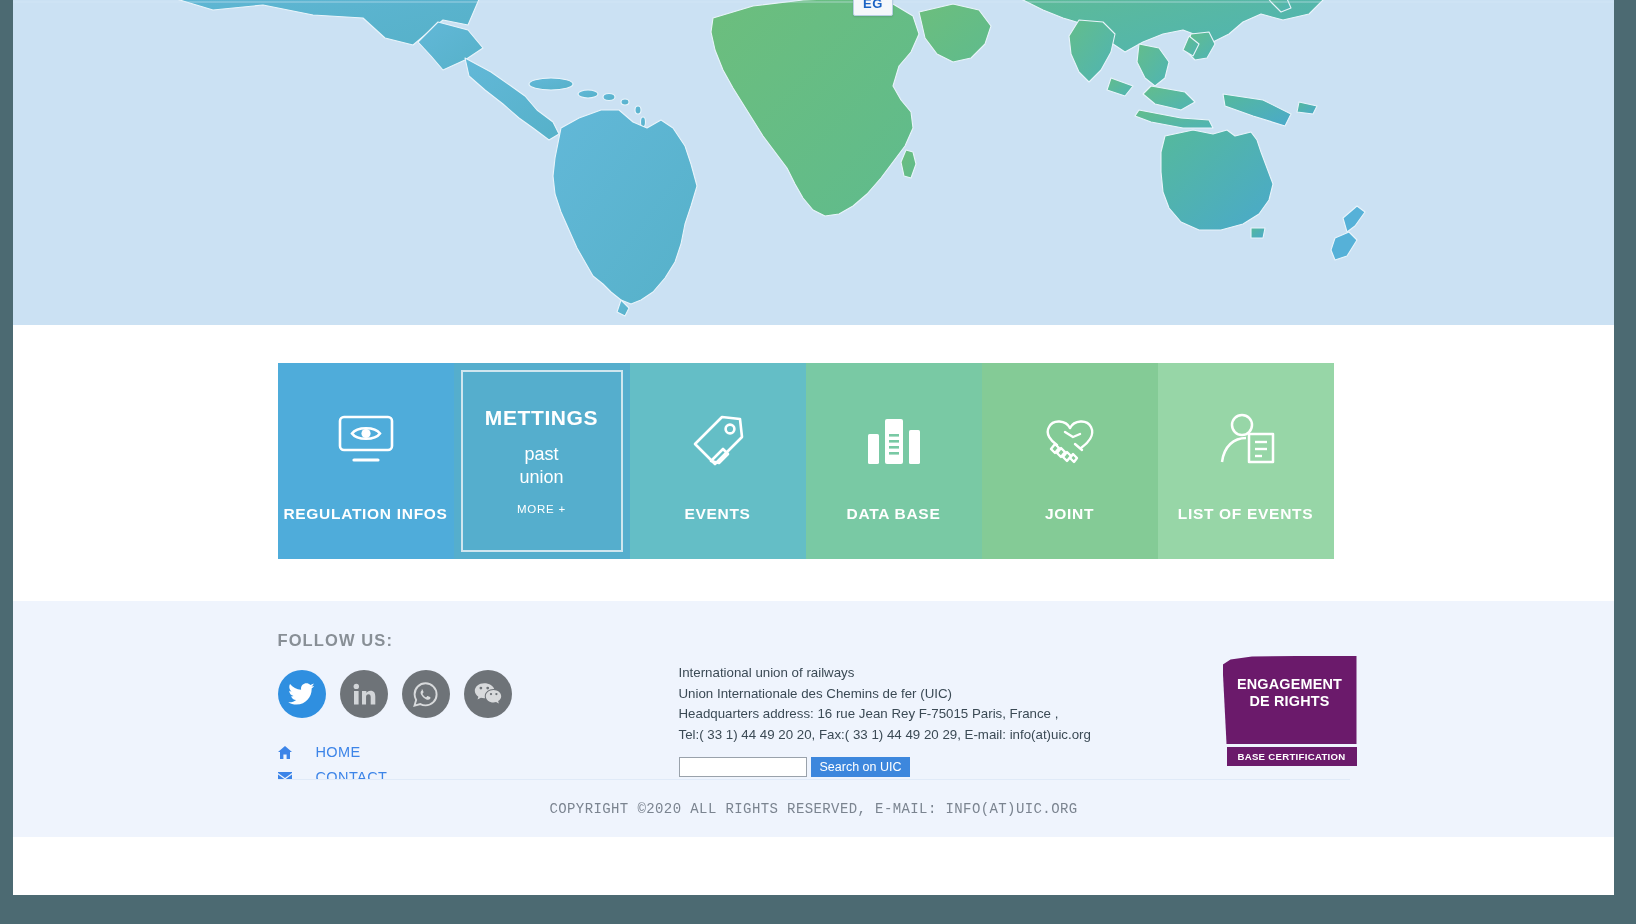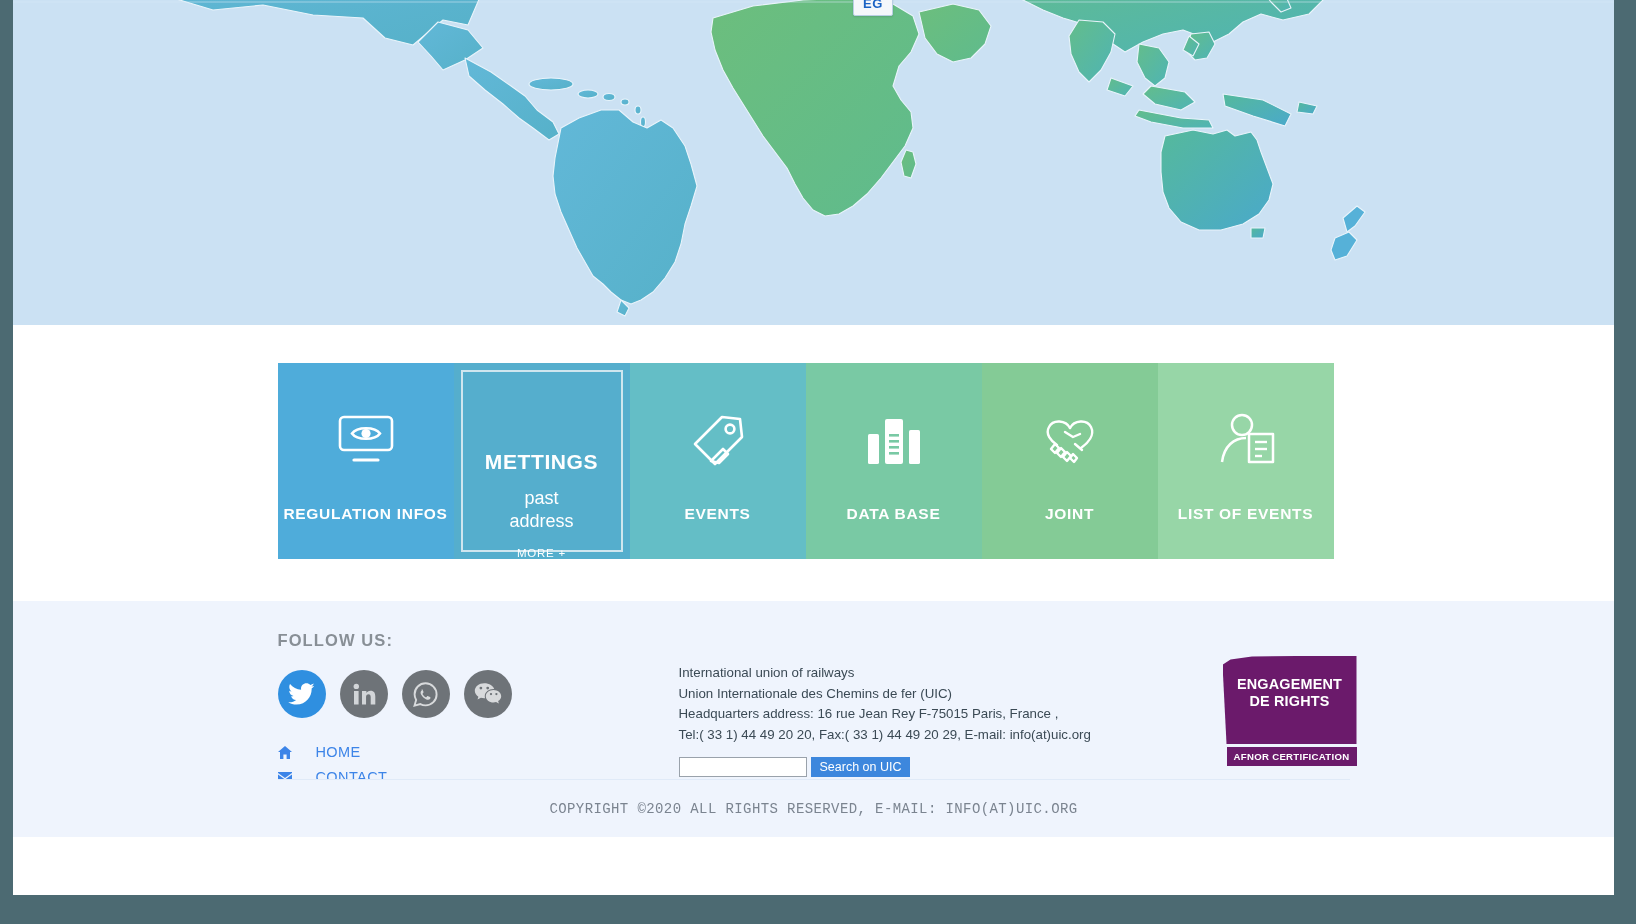--- a/index.html
+++ b/index.html
@@ -84,20 +84,21 @@
     font-size: 15.5px;
     font-weight: bold;
     letter-spacing: .7px;
     text-align: center;
     white-space: nowrap;
   }
 
   
   .tile-meetings {
     background: #55aecd;
+    justify-content: center;
     padding-bottom: 0;
     align-items: center;
   }
   .tile-meetings .inner-frame {
     position: absolute;
     left: 7px; right: 7px; top: 7px; bottom: 7px;
     border: 2px solid #cfe6ef;
   }
   .meet-stack {
     position: relative;
@@ -369,21 +370,21 @@
           </svg>
         </div>
         <div class="t-label">REGULATION INFOS</div>
       </div>
 
       <div class="tile tile-meetings">
         <div class="inner-frame"></div>
         <div class="meet-stack">
           <div class="meet-title">METTINGS</div>
           <div class="meet-sub">past</div>
-          <div class="meet-sub">address</div>
+          <div class="meet-sub">union</div>
           <div class="meet-more">MORE +</div>
         </div>
       </div>
 
       <div class="tile" style="background:#64bec6">
         <div class="t-icon">
           <svg width="58" height="58" viewBox="0 0 58 58" fill="none" stroke="#ffffff" stroke-width="2.6" stroke-linejoin="round">
             <path d="M33 6 L51 8 L53 26 L26 53 L6 33 Z"></path>
             <circle cx="41" cy="18" r="4.4"></circle>
             <path d="M22 50 L34 38 L39 43 L30 52 Z"></path>
@@ -513,21 +514,21 @@
         <input class="search-input" type="text" placeholder="" style="">
         <button class="search-btn">Search on UIC</button>
       </div>
 
       <div class="afnor">
         <div class="afnor-shield"></div>
         <div class="afnor-shield-txt">
           <div>ENGAGEMENT</div>
           <div>DE RIGHTS</div>
         </div>
-        <div class="afnor-bar">AFNOR CERTIFICATION</div>
+        <div class="afnor-bar">BASE CERTIFICATION</div>
       </div>
 
       <div class="copyright-bar">
         <div class="copyright-text">COPYRIGHT ©2020  ALL RIGHTS RESERVED, E-MAIL: INFO(AT)UIC.ORG</div>
       </div>
 
     </div>
   </div>
 
 </div>

